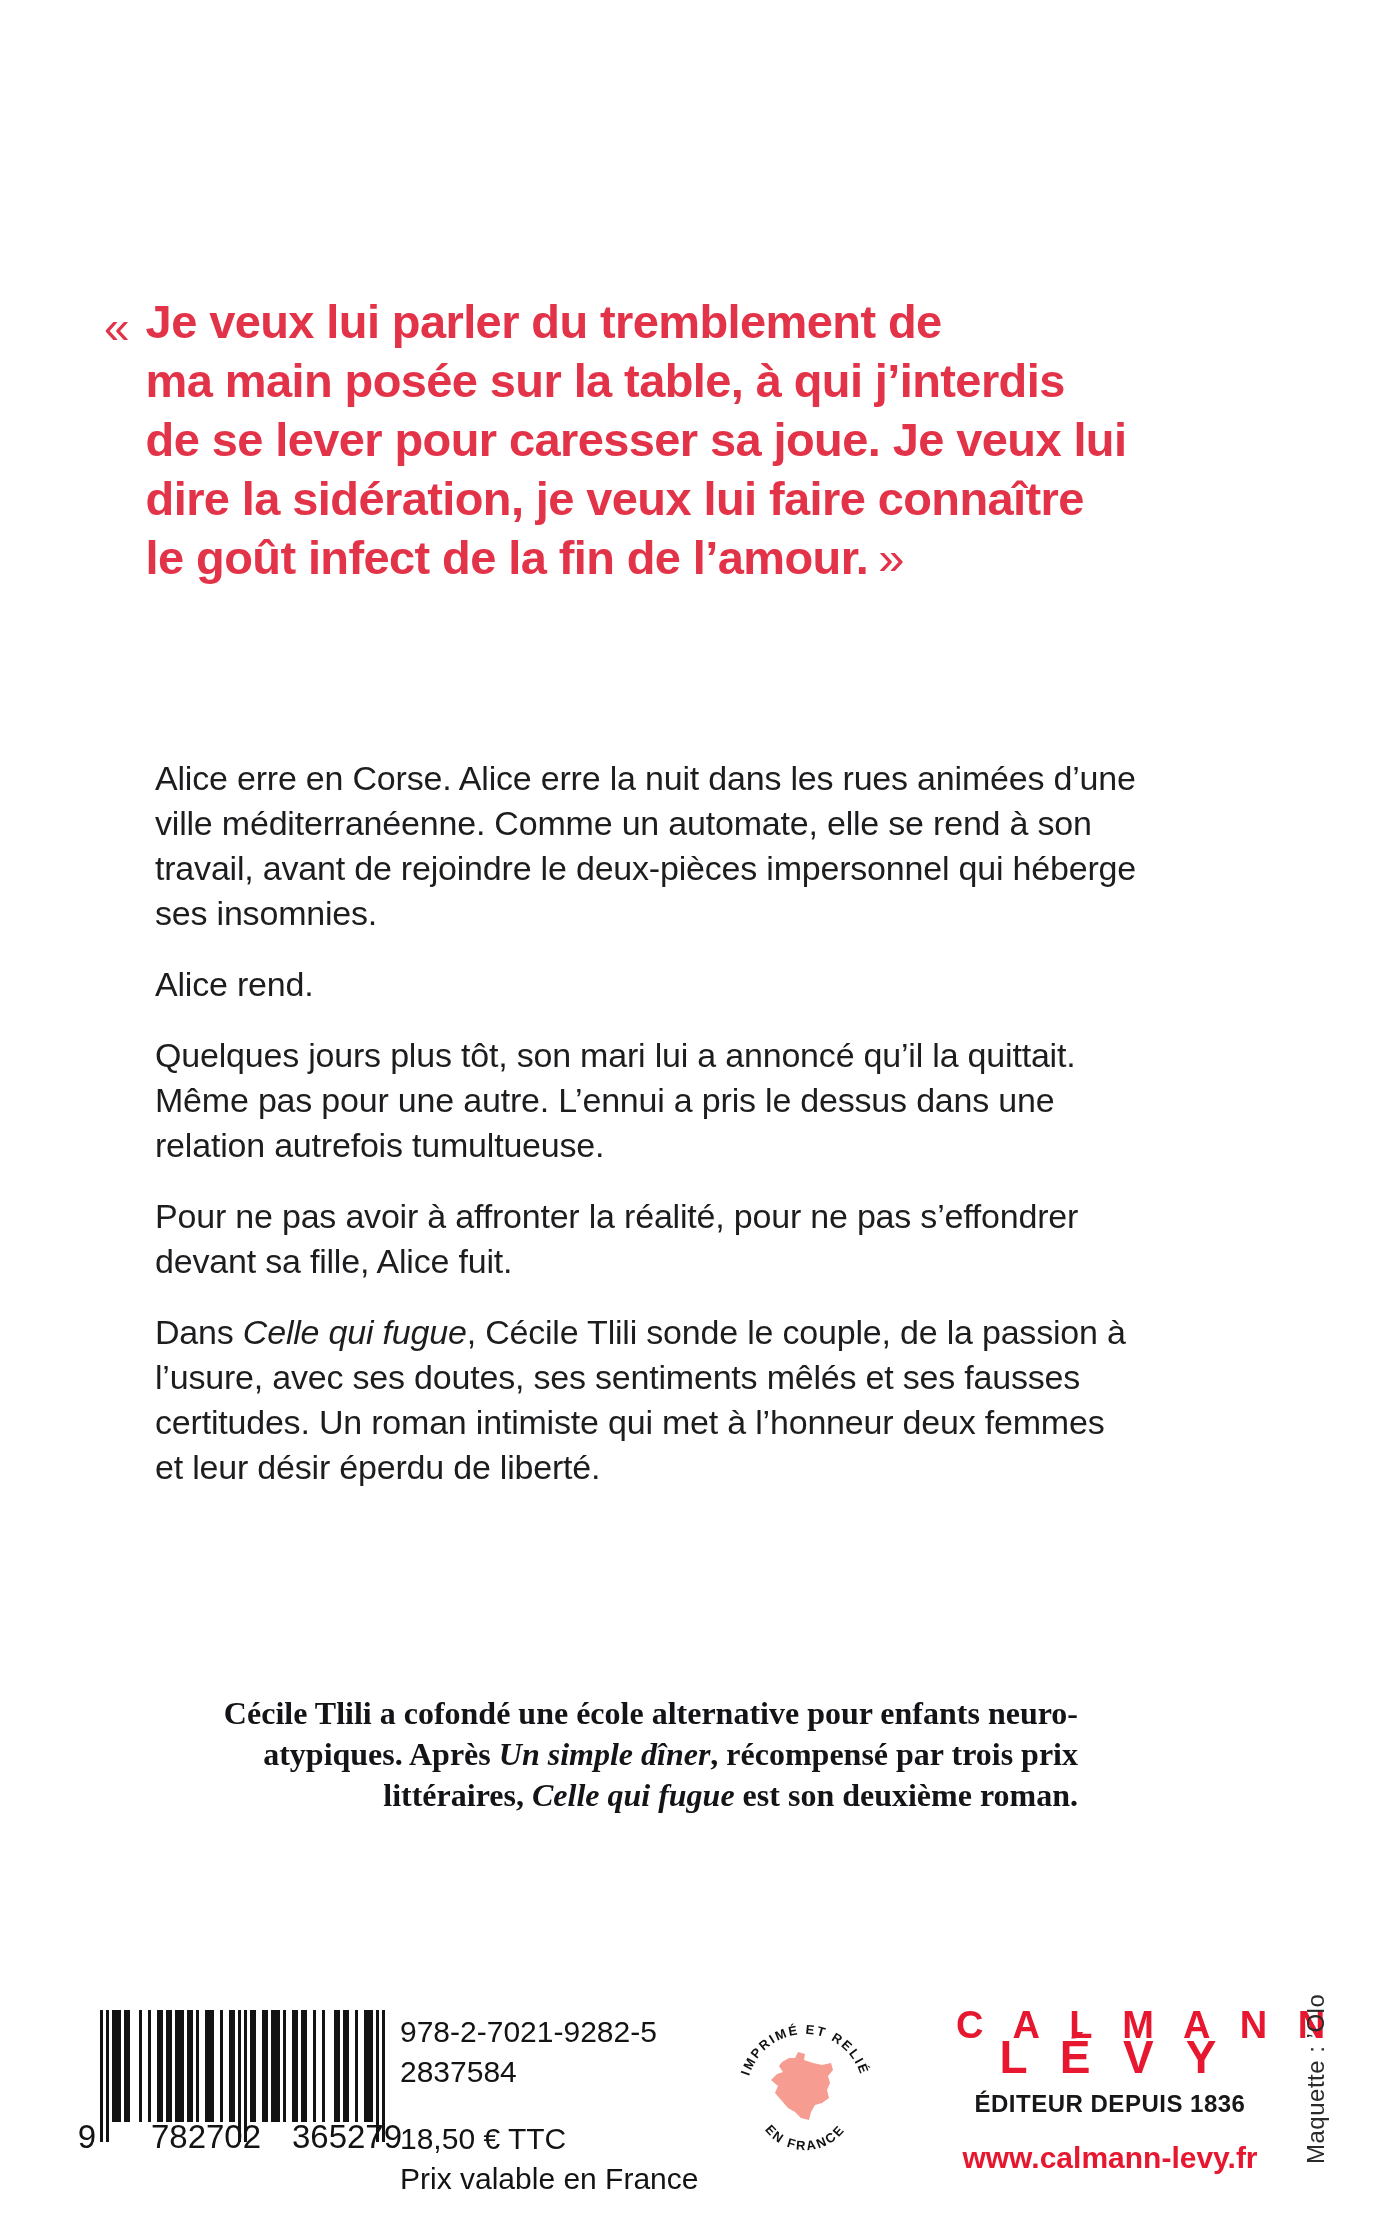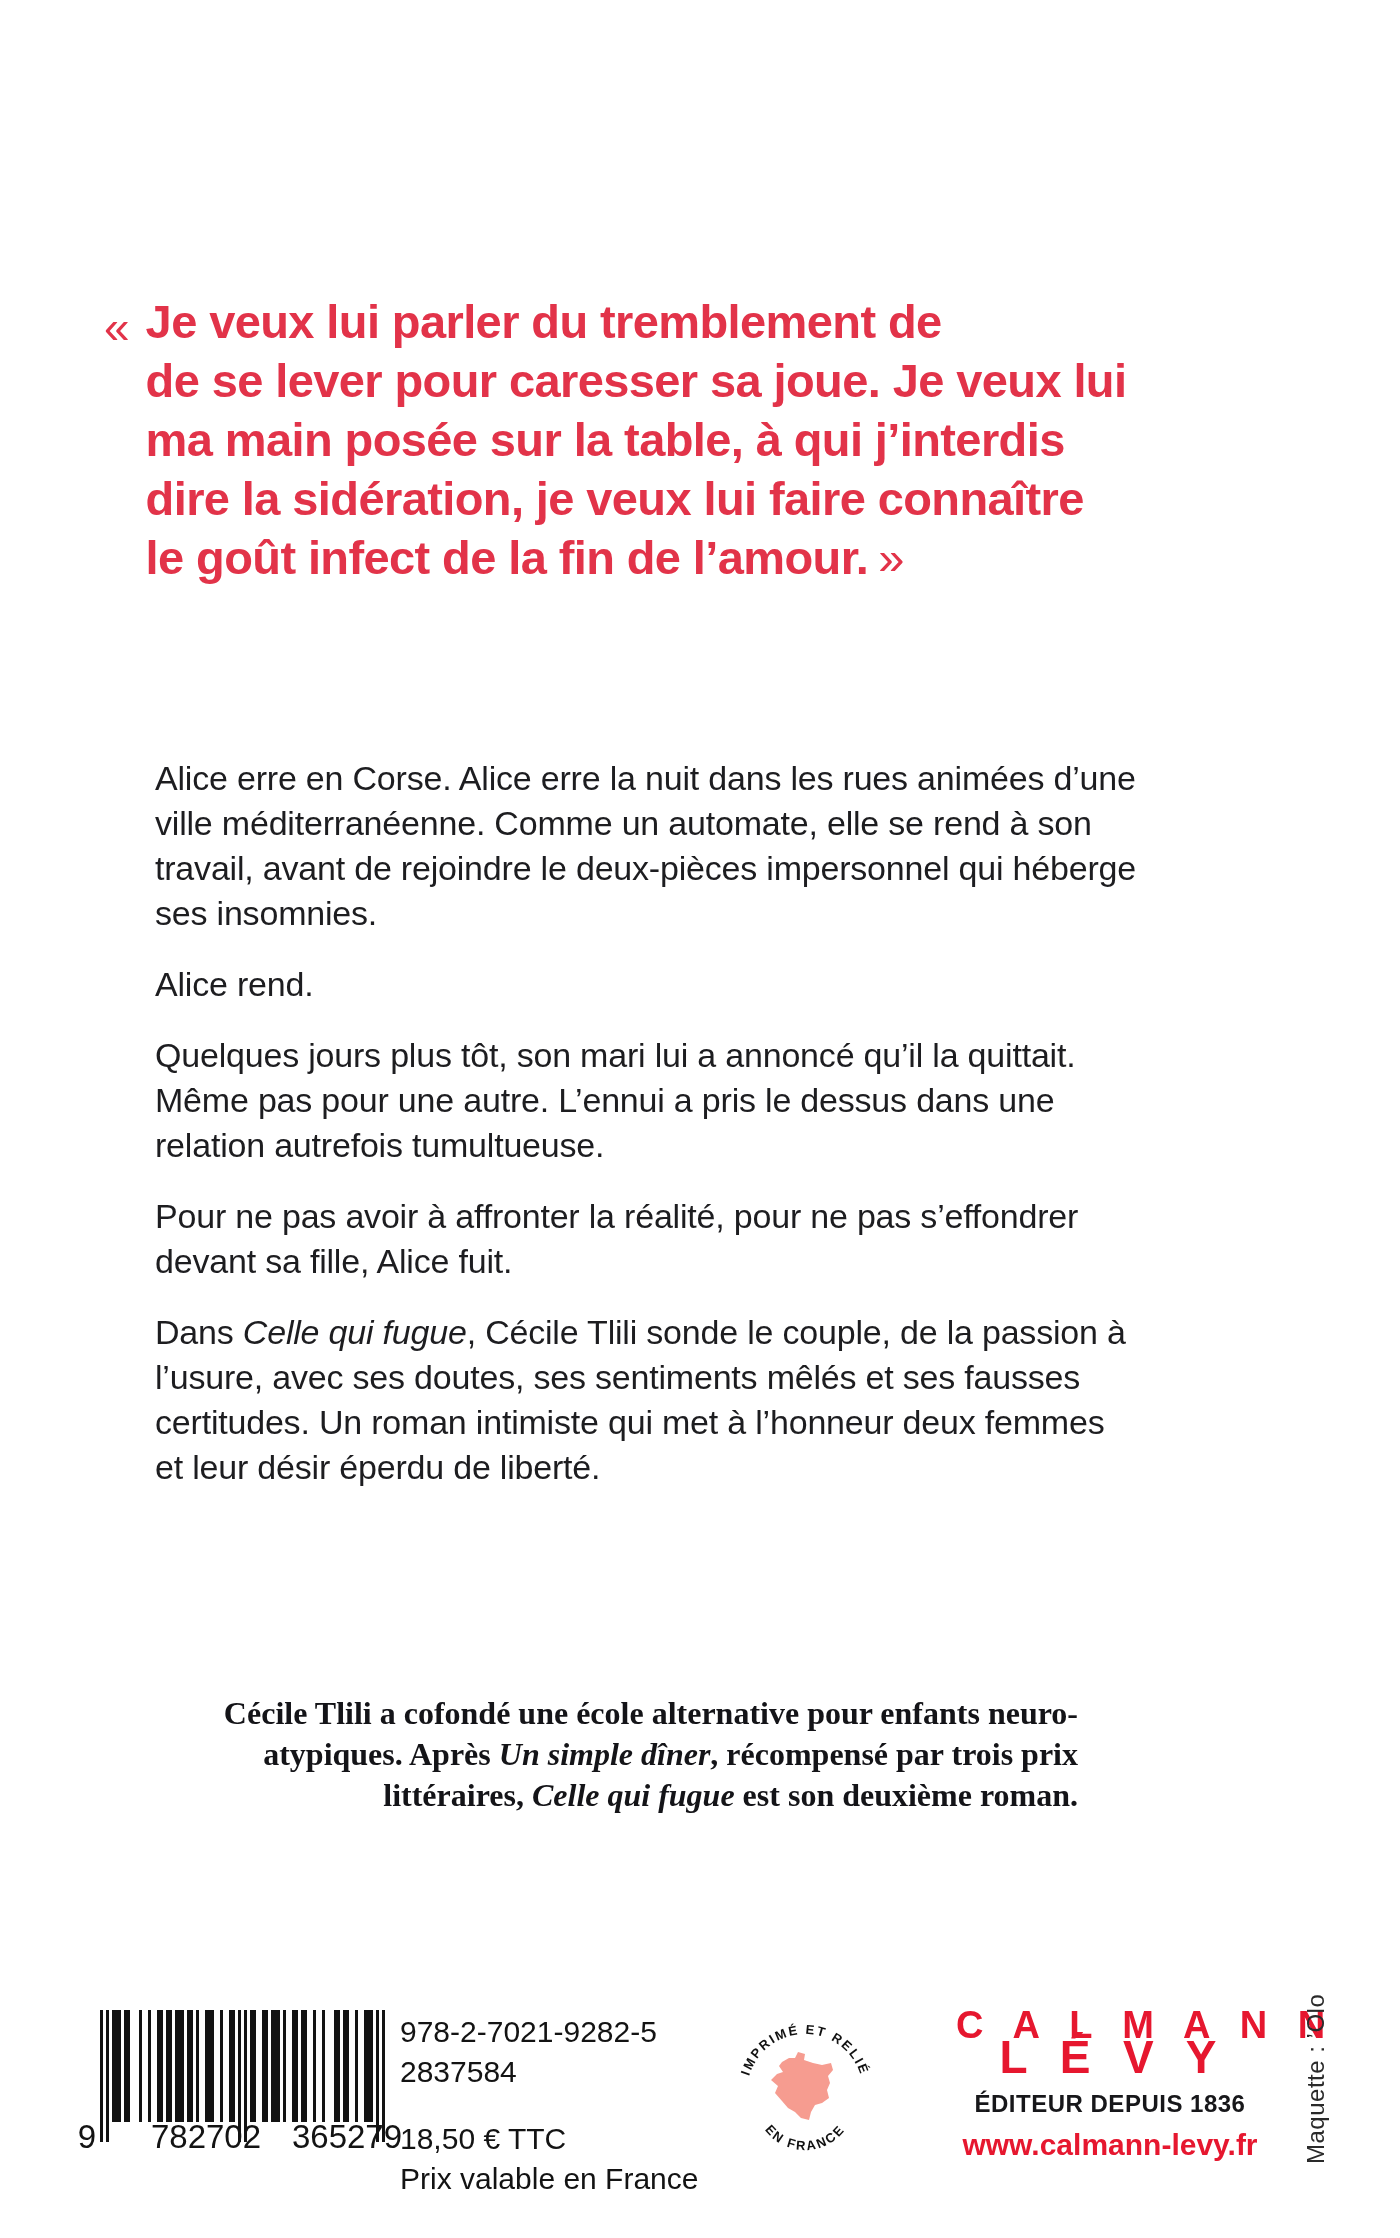--- a/index.html
+++ b/index.html
@@ -67,39 +67,39 @@
   }
   .pl2{
     font-size:46px;font-weight:700;letter-spacing:10px;color:#e6172f;
     line-height:34px;margin-top:-4px;white-space:nowrap;margin-left:6px;
   }
   .ptag{
     font-size:24px;font-weight:700;letter-spacing:0.5px;color:#17171a;
     margin-top:16px;white-space:nowrap;
   }
   .purl{
-    font-size:30px;font-weight:700;color:#e6172f;margin-top:10px;white-space:nowrap;
+    font-size:30px;font-weight:700;color:#e6172f;margin-top:23px;white-space:nowrap;
   }
   .credit{
     position:absolute;left:1302px;top:2004px;height:160px;
     writing-mode:vertical-rl;transform:rotate(180deg);
     font-size:24px;color:#2a2a2a;letter-spacing:0.5px;white-space:nowrap;
   }
 </style>
 </head>
 <body>
 
 <main>
 
   <section class="quote">
     <span class="q-open">«</span>
     <div class="q-lines">
       <div class="q-line">Je veux lui parler du tremblement de</div>
+      <div class="q-line">ma main posée sur la table, à qui j’interdis</div>
       <div class="q-line">de se lever pour caresser sa joue. Je veux lui</div>
-      <div class="q-line">ma main posée sur la table, à qui j’interdis</div>
       <div class="q-line">dire la sidération, je veux lui faire connaître</div>
       <div class="q-line"><span>le goût infect de la fin de l’amour.</span><span class="q-close">»</span></div>
     </div>
   </section>
 
   <section class="synopsis">
     <p>Alice erre en Corse. Alice erre la nuit dans les rues animées d’une ville méditerranéenne. Comme un automate, elle se rend à son travail, avant de rejoindre le deux-pièces impersonnel qui héberge ses insomnies.</p>
     <p>Alice rend.</p>
     <p>Quelques jours plus tôt, son mari lui a annoncé qu’il la quittait. Même pas pour une autre. L’ennui a pris le dessus dans une relation autrefois tumultueuse.</p>
     <p>Pour ne pas avoir à affronter la réalité, pour ne pas s’effondrer devant sa fille, Alice fuit.</p>

